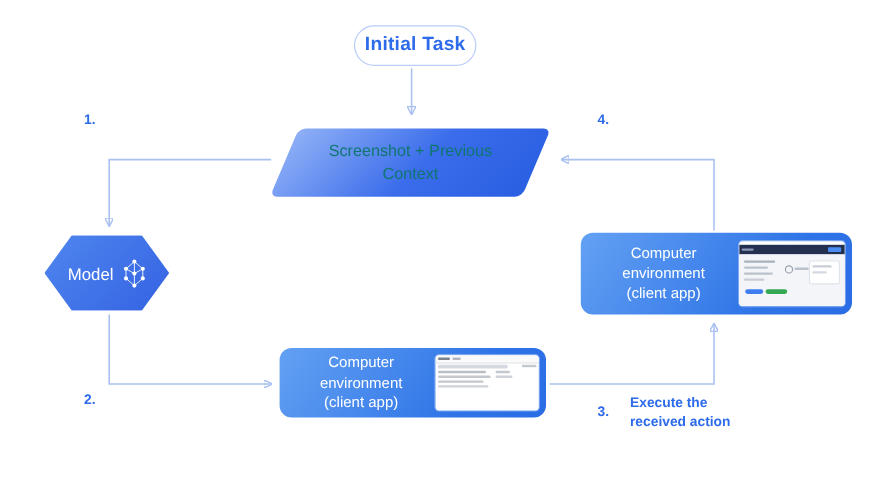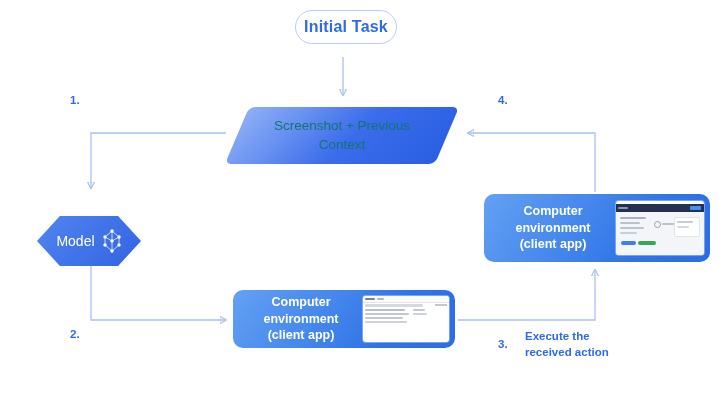--- a/index.html
+++ b/index.html
@@ -5,55 +5,55 @@
   html,body{margin:0;padding:0;background:#fff;}
   .canvas{
     position:relative;width:728px;height:409px;background:#ffffff;
     font-family:"Liberation Sans",sans-serif;overflow:hidden;
   }
   
   .arrows{position:absolute;left:0;top:0;width:728px;height:409px;pointer-events:none;}
   .arrows path{fill:none;stroke:#a9c0f1;stroke-width:1.3;}
   
   .pill{
-    position:absolute;left:295px;top:10px;width:100px;height:32px;
+    position:absolute;left:295px;top:21px;width:100px;height:32px;
     border:1.5px solid #b9cdf8;border-radius:20px;background:#fff;
     display:flex;align-items:center;justify-content:center;
     color:#2e6bea;font-size:16px;font-weight:600;letter-spacing:.2px;
   }
   
   .para-shape{
     position:absolute;left:237px;top:107px;width:210px;height:57px;
     transform:skewX(-23deg);border-radius:6px;
     background:linear-gradient(120deg,#8fb0f6 0%,#3a6ceb 55%,#2a5fe2 100%);
   }
   .para-label{
     position:absolute;left:237px;top:107px;width:210px;height:57px;
     display:flex;align-items:center;justify-content:center;text-align:center;
     color:#0f766e;font-size:13.5px;font-weight:500;line-height:1.35;white-space:pre-line;
   }
   
   .hex{
-    position:absolute;left:37px;top:196px;width:104px;height:50px;
+    position:absolute;left:37px;top:196px;width:104px;height:63px;
     clip-path:polygon(0 50%,22% 0,78% 0,100% 50%,78% 100%,22% 100%);
     background:linear-gradient(135deg,#4f86ef 0%,#3462e2 100%);
     display:flex;align-items:center;justify-content:center;gap:7px;
-    color:#fff;font-size:14px;font-weight:500;margin-top:20px;
+    color:#fff;font-size:14px;font-weight:500;
   }
   .hex svg{display:block;}
   
   .env{
     position:absolute;border-radius:10px;
     background:linear-gradient(125deg,#63a1f3 0%,#2f74e7 70%,#2b6ce5 100%);
     display:flex;align-items:center;color:#fff;
   }
   .env-bottom{left:233px;top:290px;width:222px;height:58px;}
   .env-right{left:484px;top:194px;width:226px;height:68px;}
   .env-label{
-    flex:1;text-align:center;font-size:12.5px;font-weight:700;line-height:1.35;
+    flex:1;text-align:center;font-size:12.5px;font-weight:400;line-height:1.35;
     white-space:pre-line;padding-left:6px;
   }
   
   .thumb{position:relative;background:#fff;border-radius:3px;overflow:hidden;
          box-shadow:0 0 0 1px rgba(255,255,255,.35);margin-right:6px;flex:none;}
   .thumb-a{width:86px;height:46px;}
   .thumb-b{width:88px;height:54px;}
   .t-line{position:absolute;border-radius:1px;}
   
   .thumb-a .menubar{position:absolute;left:0;top:0;right:0;height:6px;background:#fafafa;border-bottom:1px solid #e4e6ea;}

